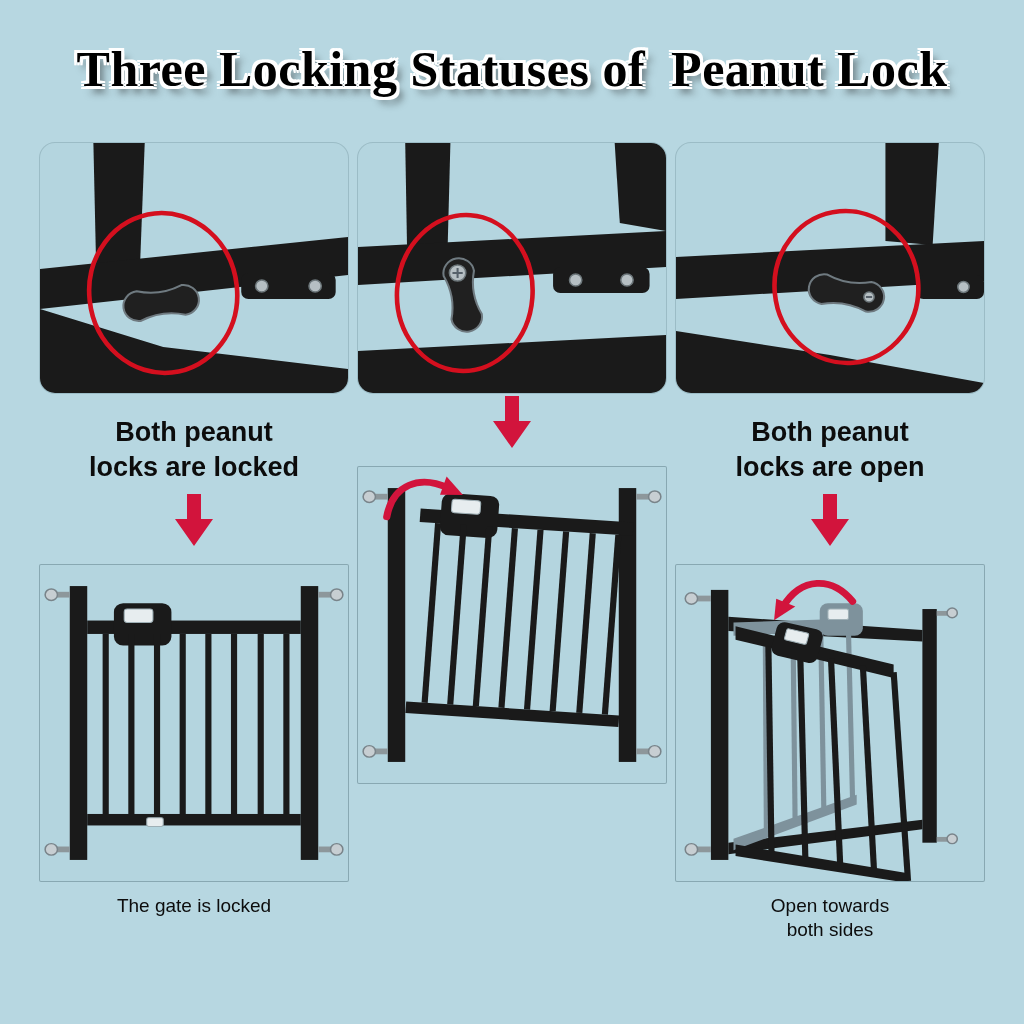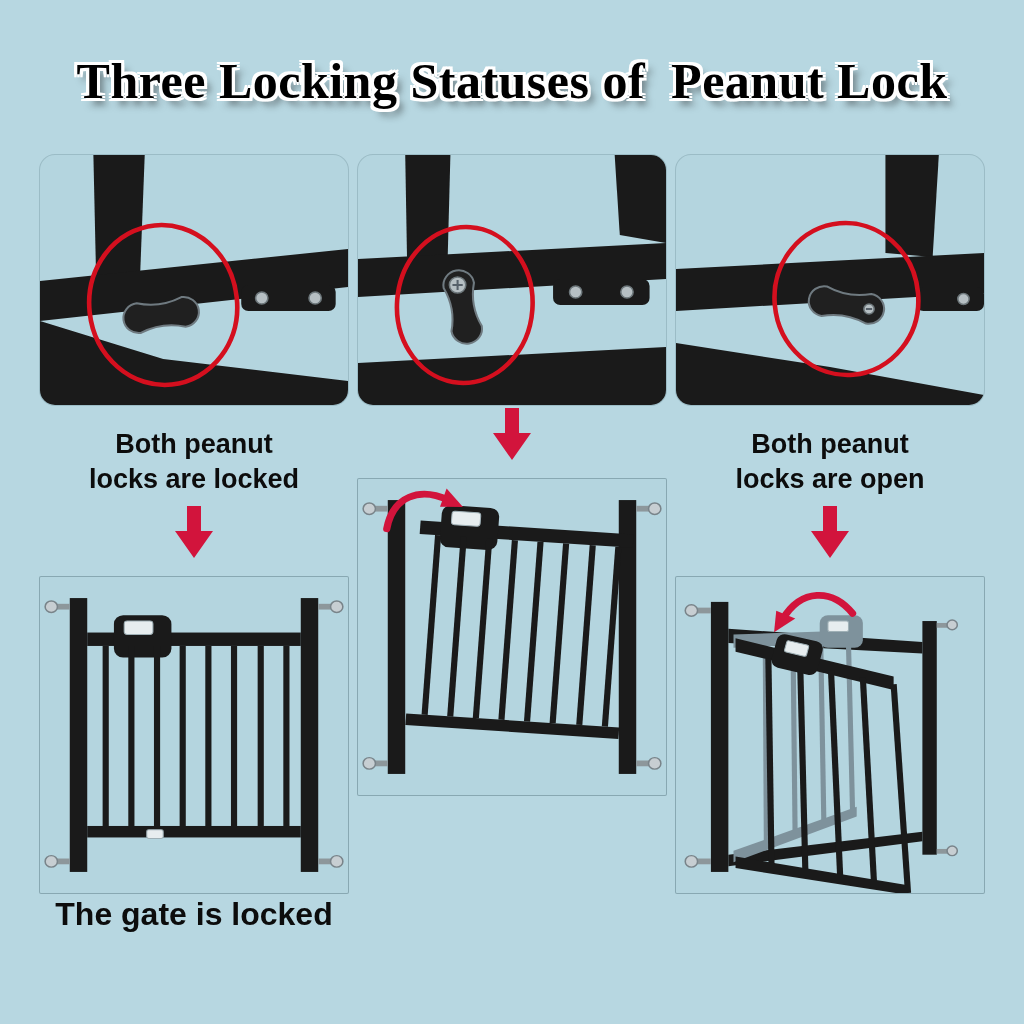--- a/index.html
+++ b/index.html
@@ -1,28 +1,28 @@
 <!DOCTYPE html>
 <html style="--background: #b7d7e1; --photo-background: #b4d5df; --accent-red: #d2143c; --circle-red: #d40f1e; --metal-black: #1a1a1a; --text-color: #0c0c0c;"><head>
 <meta charset="utf-8">
 <style>
   html,body{margin:0;padding:0;}
   body{width:1024px;height:1024px;background:var(--background,#b7d7e1);font-family:"Liberation Sans",sans-serif;overflow:hidden;}
-  .page{width:1024px;height:1024px;padding:52px 40px 0;box-sizing:border-box;position:relative;}
+  .page{width:1024px;height:1024px;padding:40px 40px 0;box-sizing:border-box;position:relative;}
   .title{font-family:"Liberation Serif",serif;font-size:50px;font-weight:bold;color:#000;text-align:center;white-space:pre-wrap;margin:0 0 44px;letter-spacing:.5px;
     text-shadow:-3px -3px 0 #fff,3px -3px 0 #fff,-3px 3px 0 #fff,3px 3px 0 #fff,-3px 0 0 #fff,3px 0 0 #fff,0 -3px 0 #fff,0 3px 0 #fff,6px 7px 7px rgba(30,30,30,.5);}
   .columns{display:grid;grid-template-columns:repeat(3,1fr);column-gap:10px;}
   .column{display:flex;flex-direction:column;align-items:center;}
   .closeup{width:100%;height:250px;border-radius:16px;background:var(--photo-background,#b4d5df);border:1px solid rgba(70,100,110,.22);overflow:hidden;}
   .closeup svg,.gate svg{width:100%;height:100%;display:block;}
   .caption{min-height:84px;margin-top:14px;display:flex;align-items:center;justify-content:center;text-align:center;
     font-size:27px;font-weight:bold;line-height:1.28;color:var(--text-color,#0c0c0c);white-space:pre-line;}
   .arrowrow{height:56px;margin:2px 0 14px;display:flex;justify-content:center;align-items:flex-start;}
   .gate{width:100%;height:316px;background:var(--photo-background,#bedae3);border:1px solid rgba(70,100,110,.4);border-radius:2px;overflow:hidden;}
-  .caption2{text-align:center;font-size:32px;font-weight:bold;line-height:1.28;color:var(--text-color,#0c0c0c);white-space:pre-line;}
+  .caption2{margin-top:12px;text-align:center;font-size:19px;font-weight:normal;line-height:1.28;color:var(--text-color,#0c0c0c);white-space:pre-line;}
   .ink{fill:var(--metal-black,#1a1a1a);}
   .bar{stroke:var(--metal-black,#1a1a1a);stroke-width:6;}
   .ghost{fill:#7e929c;}
   .ghost-bar{stroke:#7e929c;stroke-width:5;}
   .red-stroke{stroke:var(--circle-red,#d40f1e);fill:none;}
   .red-fill{fill:var(--accent-red,#d2143c);}
   .red-line{stroke:var(--accent-red,#d2143c);fill:none;}
   .metal{fill:#c7ced2;stroke:#79848a;stroke-width:1.5;}
   .rod{fill:#8d979b;}
   .sticker{fill:#e7edef;stroke:#9fb0b6;stroke-width:1;}
@@ -239,16 +239,18 @@
             </g>
           </g>
           <g>
             <path class="red-line" stroke-width="7" stroke-linecap="round" d="M 172 38 C 152 12 122 12 104 44"></path>
             <g transform="translate(104,44) rotate(122)">
                 <use href="#arrowhead" class="red-fill"></use>
               </g>
           </g>
         </svg>
       </div>
+      <div class="caption2">Open towards
+both sides</div>
     </div>
 
   </div>
 </div>
 
 </body></html>

